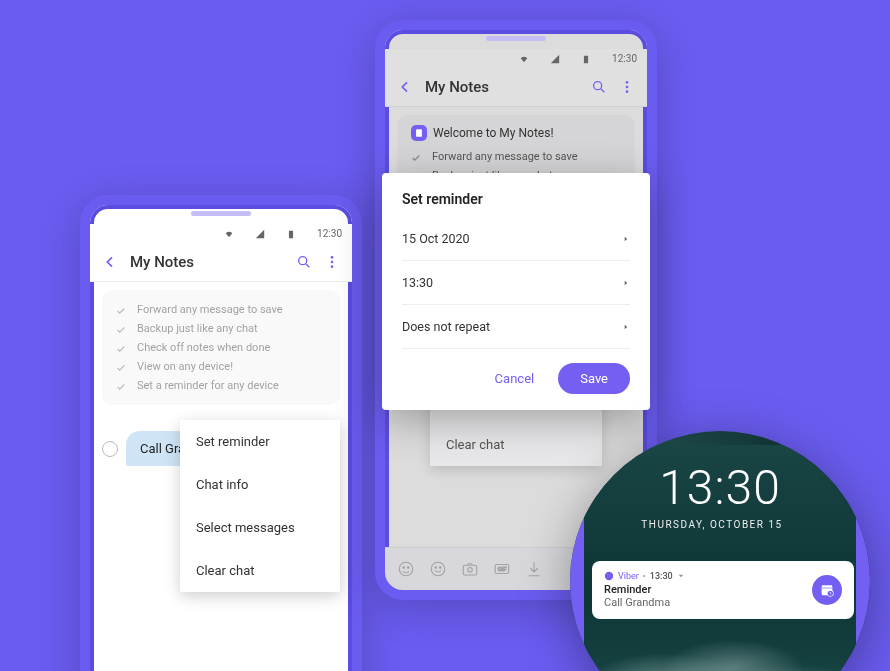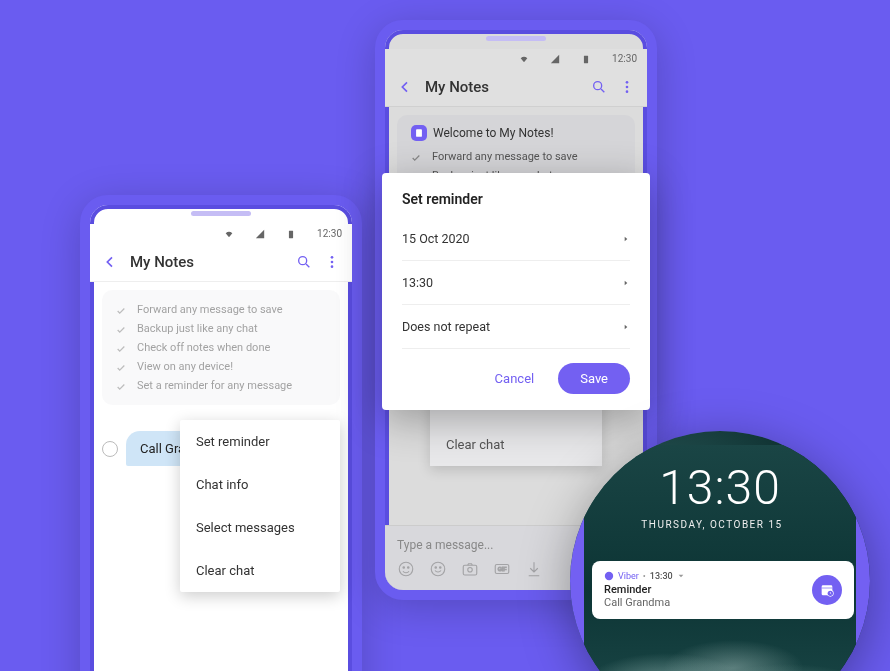--- a/index.html
+++ b/index.html
@@ -235,21 +235,21 @@
     <div class="item">
         <svg viewBox="0 0 24 24" fill="none" stroke="#888" stroke-width="3">
           <path d="M4 12l5 5 11-11"></path>
         </svg>
         <span>View on any device!</span>
       </div>
     <div class="item">
         <svg viewBox="0 0 24 24" fill="none" stroke="#888" stroke-width="3">
           <path d="M4 12l5 5 11-11"></path>
         </svg>
-        <span>Set a reminder for any message</span>
+        <span>Set a reminder for any device</span>
       </div>
   </div>
   <div class="chat-area">
     <div class="bubble-row">
       <div class="radio"></div>
       <div class="bubble">Call Grandma</div>
     </div>
   </div>
 </div>
 
@@ -304,21 +304,20 @@
         <span>Backup just like any chat</span>
       </div>
     <div class="item">
         <svg viewBox="0 0 24 24" fill="none" stroke="#888" stroke-width="3">
           <path d="M4 12l5 5 11-11"></path>
         </svg>
         <span>Check off notes when done</span>
       </div>
   </div>
   <div class="input-bar">
-    <div class="ph">Type a message...</div>
     <div class="icons">
       <svg viewBox="0 0 24 24" fill="none" stroke="#555" stroke-width="1.5">
           <circle cx="12" cy="12" r="9"></circle>
           <circle cx="9" cy="10" r="1" fill="#555"></circle>
           <circle cx="15" cy="10" r="1" fill="#555"></circle>
           <path d="M8 15c1 1.5 3 2 4 2s3-.5 4-2"></path>
         </svg>
       <svg viewBox="0 0 24 24" fill="none" stroke="#555" stroke-width="1.5">
           <circle cx="12" cy="12" r="9"></circle>
           <path d="M8 14s1.5 2 4 2 4-2 4-2"></path>

